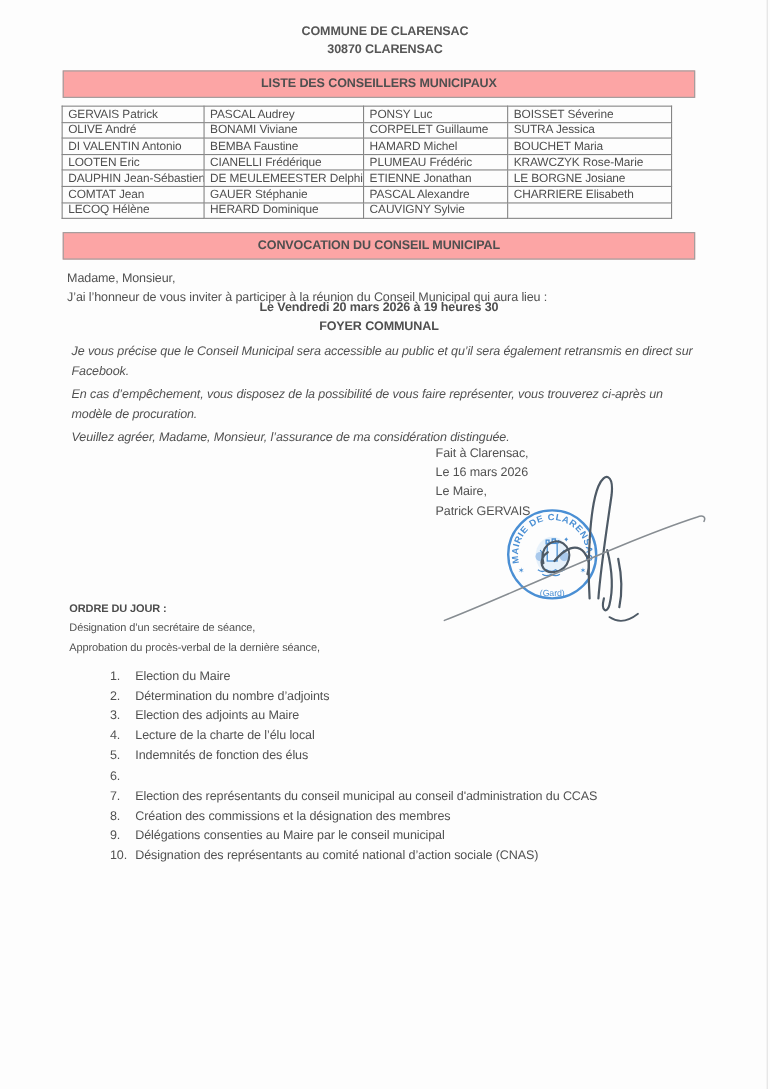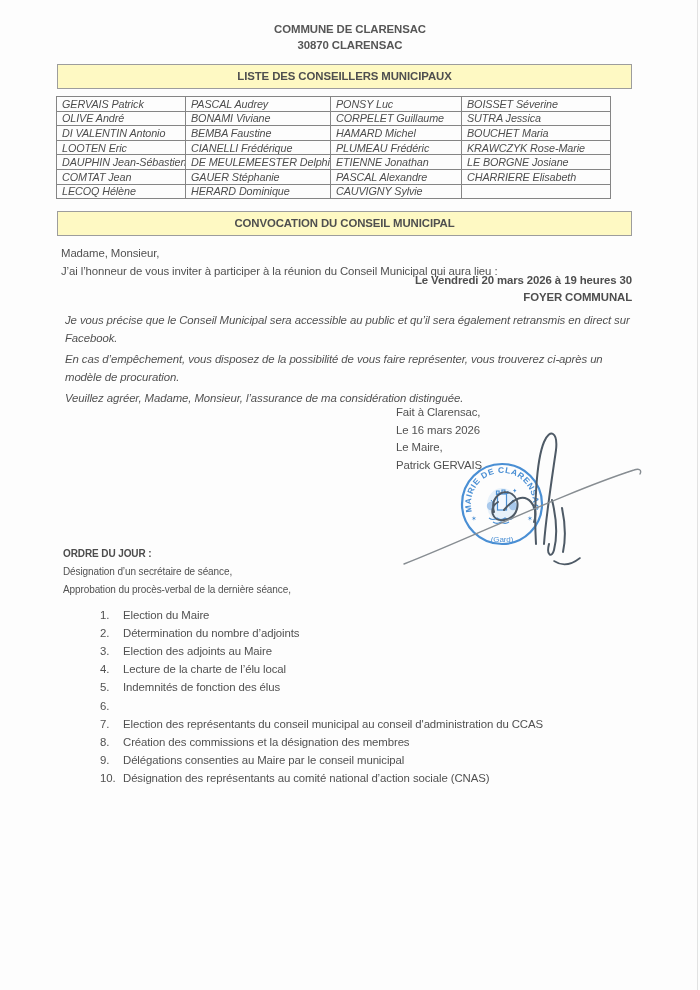--- a/index.html
+++ b/index.html
@@ -8,34 +8,34 @@
   .page {
     position: relative; width: 700px; height: 990px; background: #fdfdfd;
     overflow: hidden; letter-spacing: -0.1px; padding-left: 12px;
   }
   .page-edge { position: absolute; top: 0; right: 2px; width: 1px; height: 990px; background: #e2e2e2; }
 
   .doc-header { position: absolute; top: 21px; left: 0; width: 700px; text-align: center;
     font-weight: bold; font-size: 11.4px; line-height: 16px; color: #565656; }
 
   .banner { position: absolute; left: 57px; width: 575px; height: 25px;
-    border: 1.4px solid #9d9d9d; background: #fef9c3; text-align: center;
+    border: 1.4px solid #9d9d9d; background: #fca5a5; text-align: center;
     font-weight: bold; font-size: 11.4px; line-height: 22px; color: #4f4f4f; }
   .banner.b1 { top: 64px; }
   .banner.b2 { top: 211px; }
 
   table.conseillers { position: absolute; top: 96px; left: 56px; width: 554px;
     border-collapse: collapse; table-layout: fixed; }
   table.conseillers td { border: 1px solid #858585; font-size: 10.8px; color: #4e4e4e;
-    height: 14.6px; padding: 0 2px 0 5px; white-space: nowrap; overflow: hidden; font-style: italic; }
+    height: 14.6px; padding: 0 2px 0 5px; white-space: nowrap; overflow: hidden; }
   .cw1 { width: 129px; } .cw2 { width: 145px; } .cw3 { width: 131px; } .cw4 { width: 149px; }
 
   .letter-open { position: absolute; top: 245px; left: 61px; width: 582px;
     font-size: 11.4px; line-height: 17.6px; }
-  .meeting-when { position: absolute; top: 272px; left: 57px; width: 575px; text-align: right;
+  .meeting-when { position: absolute; top: 272px; left: 57px; width: 575px; text-align: center;
     font-weight: bold; font-size: 11.4px; line-height: 17.2px; color: #4e4e4e; }
   .letter-body { position: absolute; top: 308px; left: 61px; width: 583px;
     font-size: 11.4px; line-height: 17.6px; }
   .letter-body p { margin: 4px; font-style: italic; }
 
   .sig-block { position: absolute; top: 404px; left: 396px; font-size: 11.4px; line-height: 17.6px; }
 
   .stamp { position: absolute; top: 457px; left: 455px; width: 94px; height: 94px; z-index: 1; }
   .signature { position: absolute; top: 416px; left: 386px; width: 285px; height: 160px; z-index: 2; }
 

